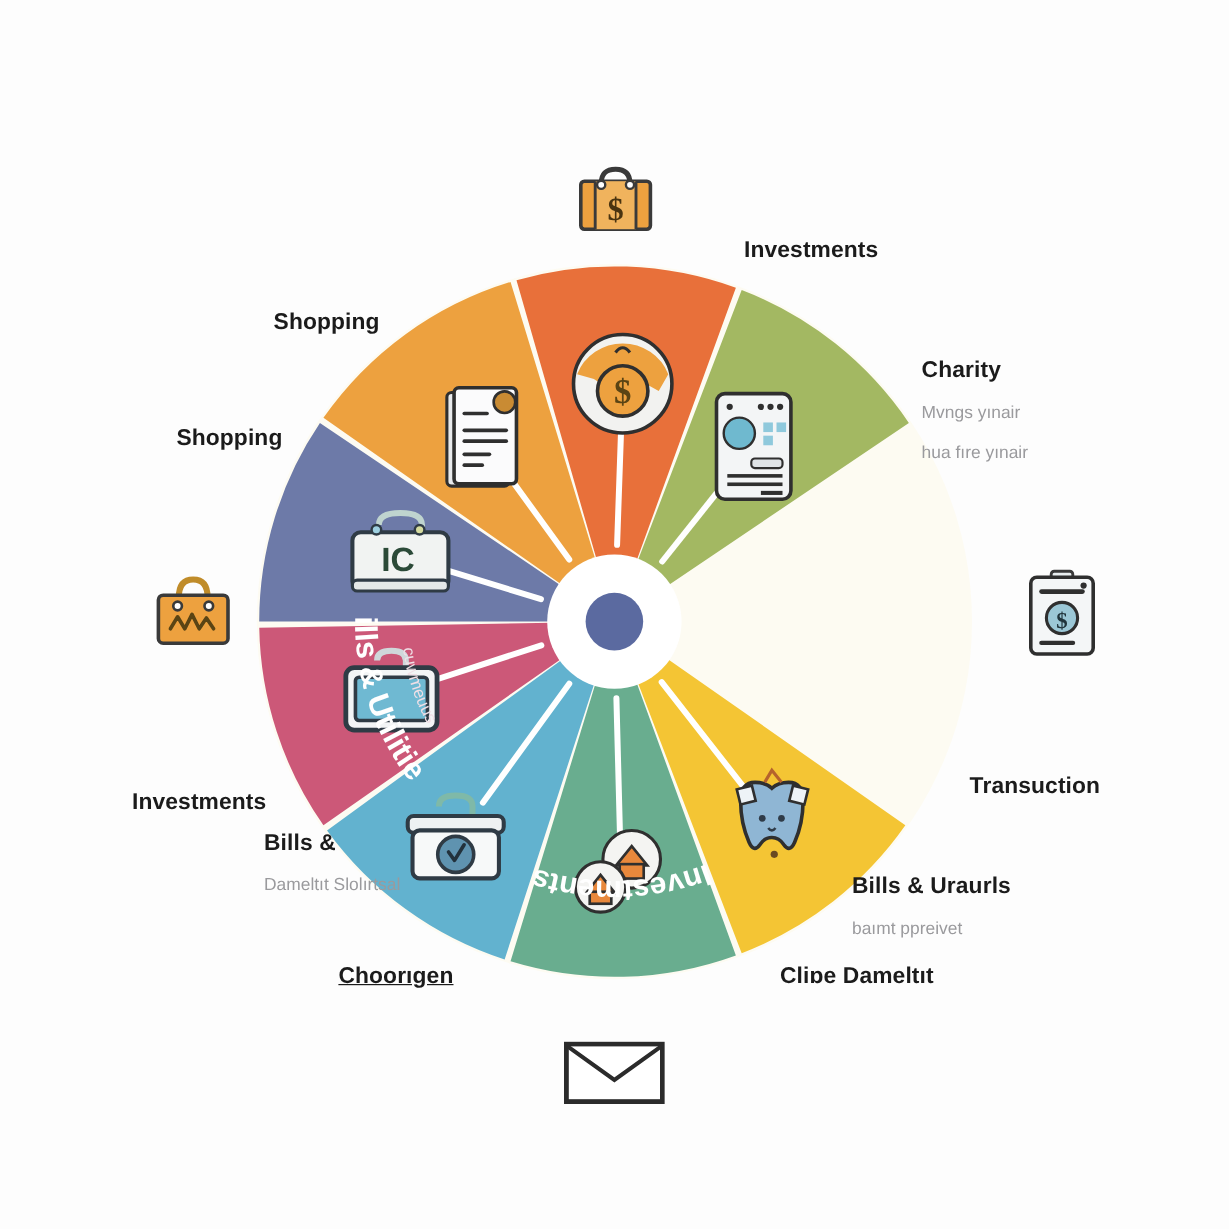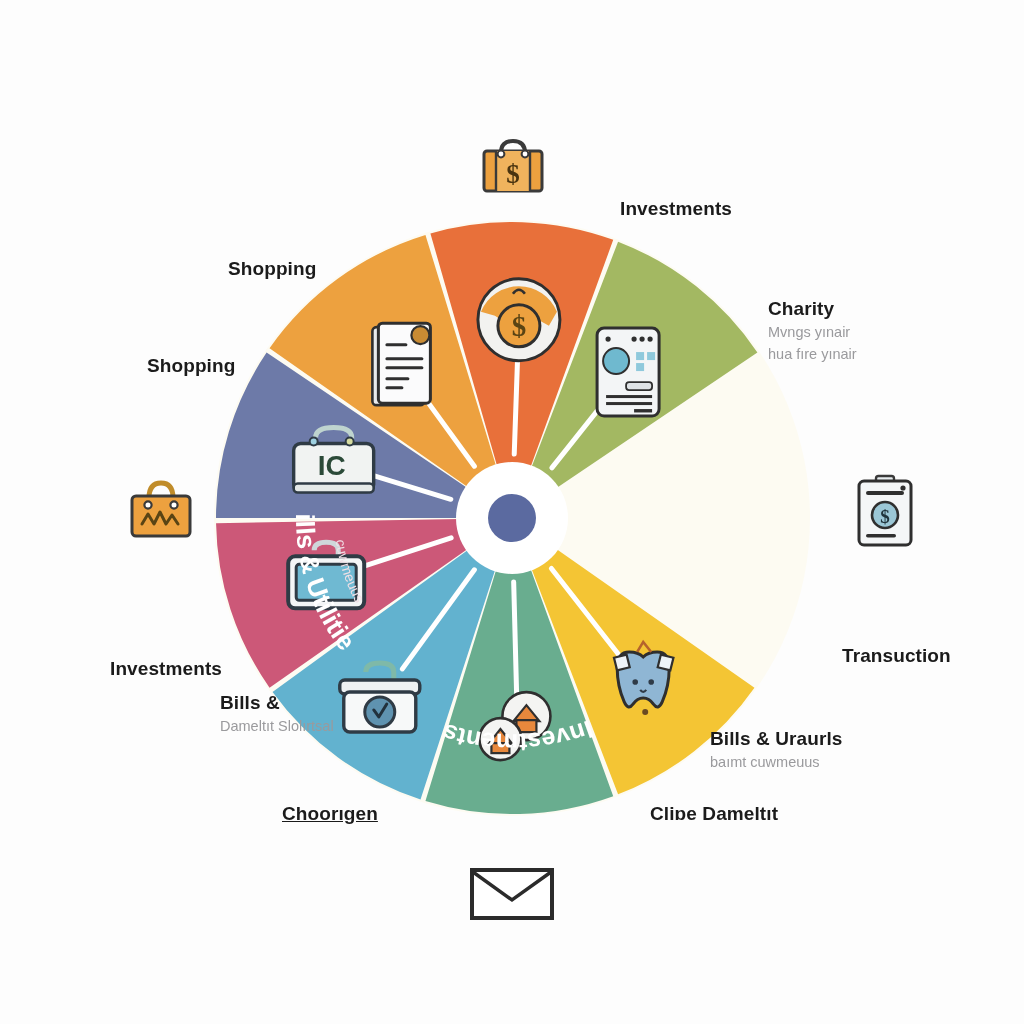--- a/index.html
+++ b/index.html
@@ -42,21 +42,21 @@
     line-height: 1.15;
     white-space: nowrap;
     color: #1b1b1b;
   }
   .callout .sub {
     font-size: 14.5px;
     font-weight: 400;
     line-height: 1.35;
     white-space: nowrap;
     color: #9a9a9d;
-    margin-top: 3px;
+    margin-top: 15px;
   }
   .callout.left  { text-align: left; }
 
   
   .wheel-text {
     font-family: "Liberation Sans", sans-serif;
     font-weight: 700;
     fill: #ffffff;
   }
   .wheel-text-sub {
@@ -254,25 +254,25 @@
       <div class="callout left" style="left: 110px; top: 658px;">
         <div class="title">Investments</div>
       </div>
       <div class="callout left" style="left: 220px; top: 692px;">
         <div class="title">Bills &amp;</div>
         <div class="sub">Dameltıt Slolırtsal</div>
       </div>
       <div class="callout left" style="left: 282px; top: 803px; text-decoration: underline;">
         <div class="title">Choorıgen</div>
       </div>
-      <div class="callout left" style="left: 808px; top: 645px; margin-left: 34px;">
+      <div class="callout left" style="left: 808px; top: 645px;">
         <div class="title">Transuction</div>
       </div>
       <div class="callout left" style="left: 710px; top: 728px;">
         <div class="title">Bills &amp; Uraurls</div>
-        <div class="sub">baımt cuwmeuus</div>
+        <div class="sub">baımt ppreivet</div>
       </div>
       <div class="callout left" style="left: 650px; top: 803px;">
         <div class="title">Cliɒe Dameltıt</div>
       </div>
     </div>
 
 </div>
 
 </body></html>

